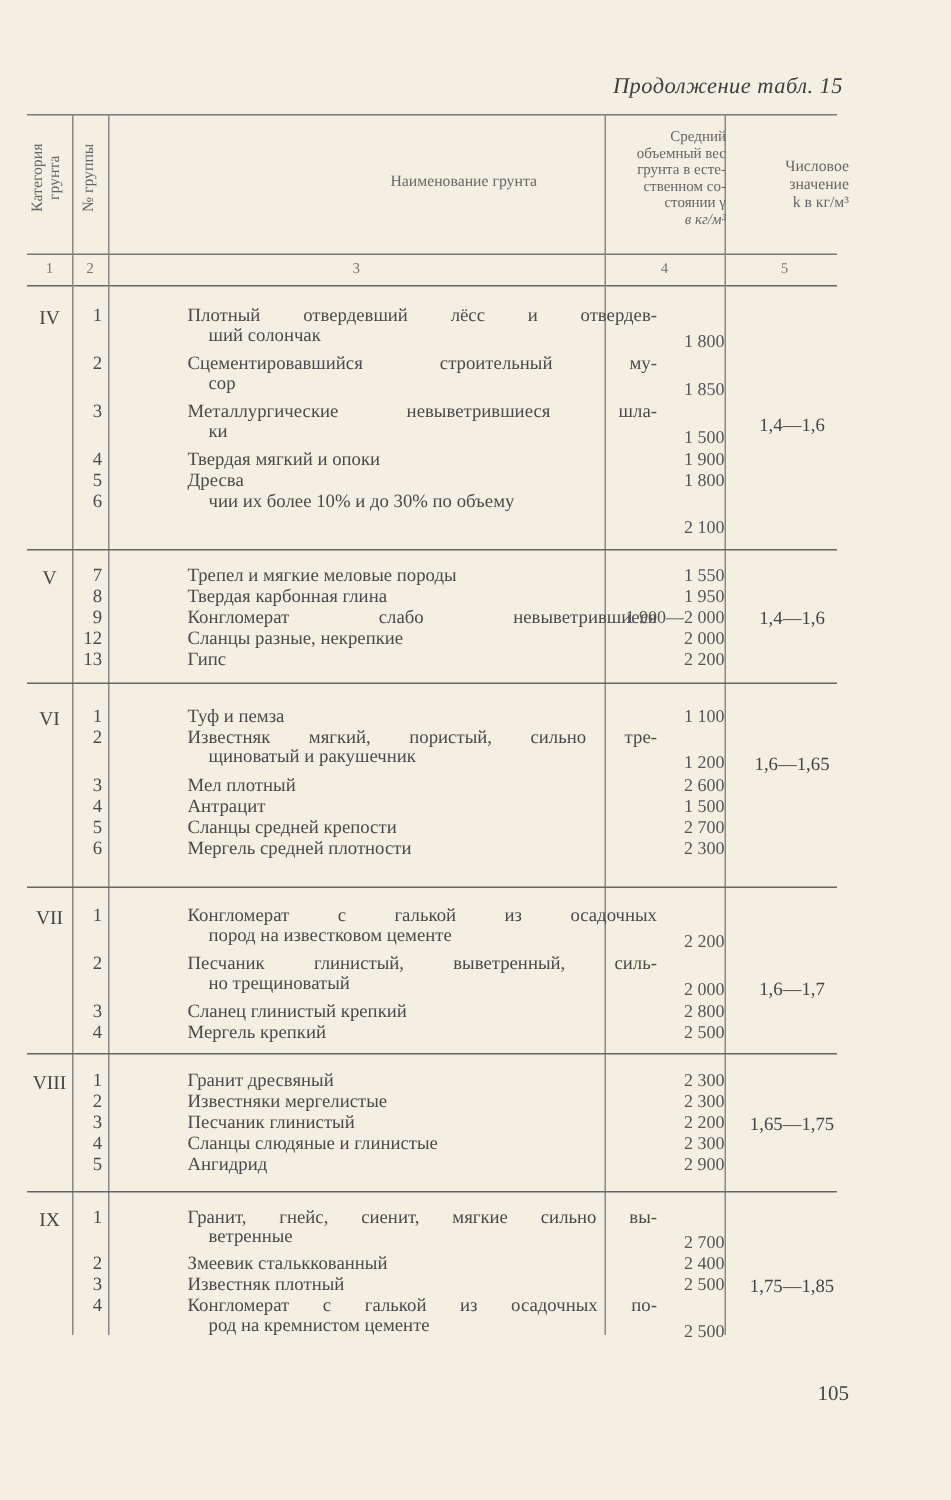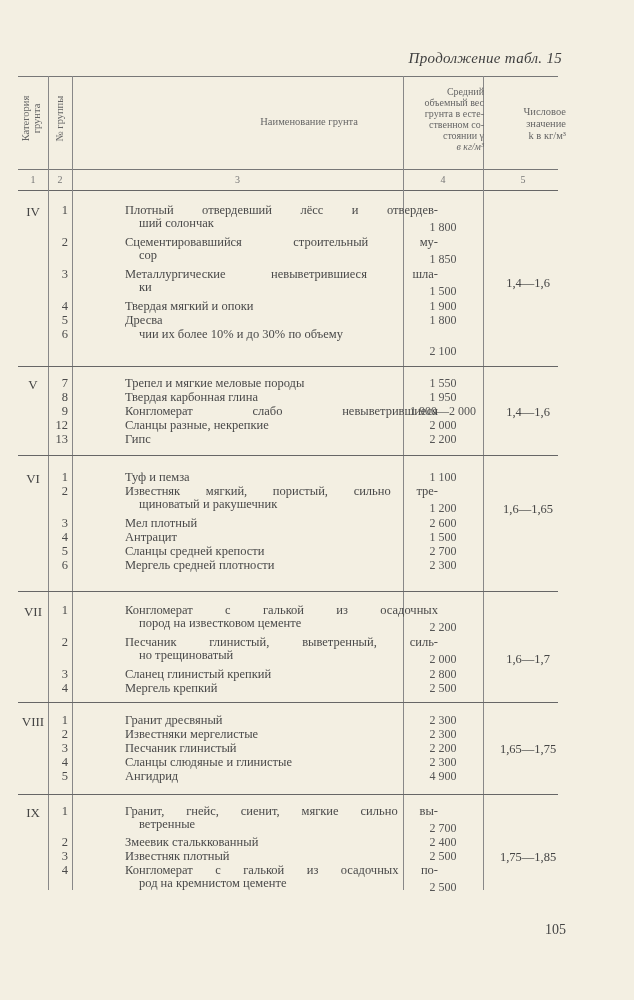--- a/index.html
+++ b/index.html
@@ -31,21 +31,21 @@
       white-space: nowrap; font-size: 10.5px; line-height: 11px; color: #666; text-align: center;
     }
     .colnum { position: absolute; font-size: 10px; color: #777; text-align: center; }
     .group { position: absolute; left: 0; right: 0; }
     .cat { position: absolute; left: 0; width: 30px; text-align: center; font-size: 13px; color: #444; }
     .row { position: absolute; left: 0; right: 0; font-size: 12.5px; line-height: 13px; color: #4a4a4a; }
     .num { position: absolute; left: 30px; width: 20px; text-align: right; font-size: 12.5px; }
     .name { position: absolute; left: 67px; width: 313px; text-align: justify; text-align-last: justify; margin-left: 40px; }
     .name .l2 { display: block; padding-left: 14px; text-align-last: left; }
     .name.single { text-align-last: left; }
-    .wt { position: absolute; left: 385px; width: 80px; text-align: center; font-size: 12px; color: #555; }
+    .wt { position: absolute; left: 385px; width: 80px; text-align: right; font-size: 12px; color: #555; }
     .kval { position: absolute; left: 470px; width: 80px; text-align: center; font-size: 12.5px; color: #444; }
   </style>
 </head>
 <body>
 
 <div class="caption">Продолжение табл. 15</div>
 
 <div class="table" id="tbl">
 
   <div class="hline" style="top:0"></div>
@@ -236,21 +236,21 @@
       <span class="wt">2 200</span>
     </div>
     <div class="row" style="top:42px">
       <span class="num">4</span>
       <span class="name single">Сланцы слюдяные и глинистые</span>
       <span class="wt">2 300</span>
     </div>
     <div class="row" style="top:56px">
       <span class="num">5</span>
       <span class="name single">Ангидрид</span>
-      <span class="wt">4 900</span>
+      <span class="wt">2 900</span>
     </div>
   </div>
   <div class="hline thick" style="top:718px"></div>
 
   <div class="group" style="top:729px">
     <div class="cat" style="top:0">IX</div>
     <div class="kval" style="top:45px">1,75—1,85</div>
     <div class="row" style="top:0">
       <span class="num">1</span>
       <span class="name"><span>Гранит, гнейс, сиенит, мягкие сильно вы-</span><span class="l2">ветренные</span></span>

